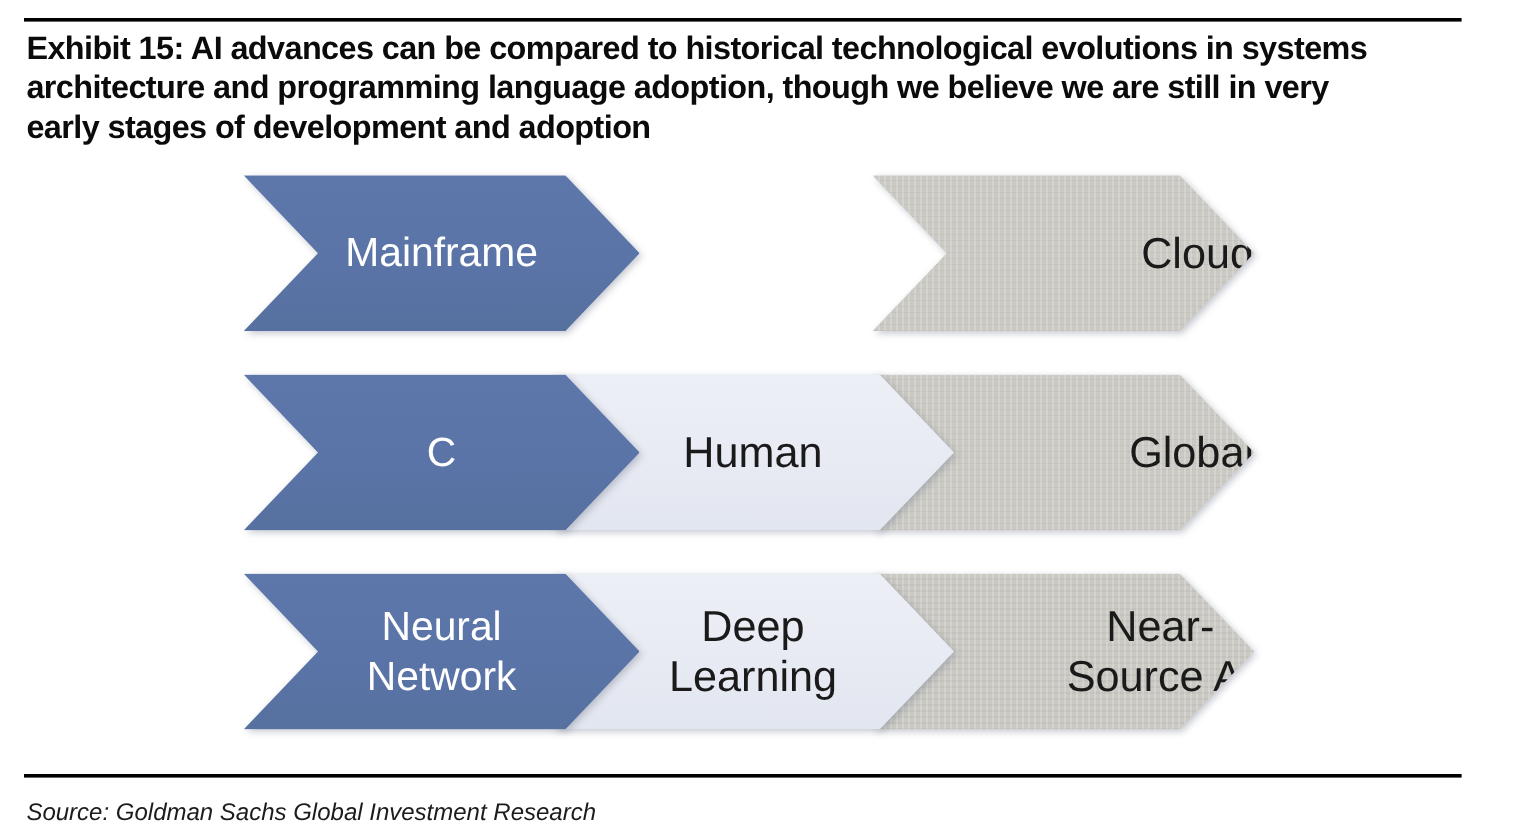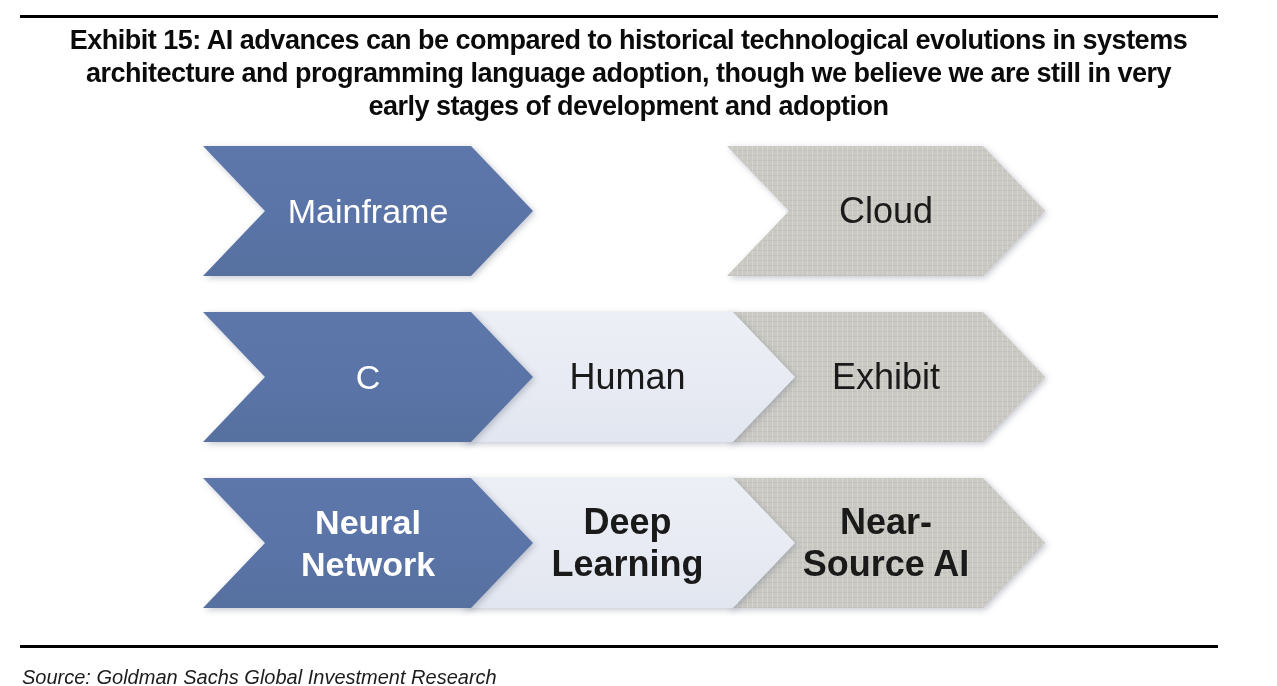--- a/index.html
+++ b/index.html
@@ -19,41 +19,40 @@
     left: 20px;
     width: 1198px;
     height: 3px;
     background: #000000;
   }
   .rule-top { top: 15px; }
   .rule-bottom { top: 645px; }
 
   .exhibit-title {
     position: absolute;
-    left: 6px;
+    left: 22px;
     top: 24px;
     width: 1245px;
     font-size: 27px;
     font-weight: bold;
     line-height: 33px;
     letter-spacing: -0.5px;
     color: #0b0b0b;
     white-space: pre-line;
-    text-align: center;
   }
 
   .row {
     position: absolute;
     left: 0;
     width: 1277px;
     height: 130px;
   }
   .row-1 { top: 146px; }
   .row-2 { top: 312px; }
-  .row-3 { top: 478px; font-weight: bold; }
+  .row-3 { top: 478px; }
 
   .chev {
     position: absolute;
     top: 0;
     height: 130px;
     filter: drop-shadow(2px 2px 3px rgba(125,130,148,0.45));
   }
   .chev-shape {
     width: 100%;
     height: 100%;
@@ -70,20 +69,21 @@
     background: linear-gradient(180deg, #5e77ab 0%, #5b74a8 55%, #56709f 100%);
   }
   .chev-2 .chev-shape {
     background: linear-gradient(180deg, #edeff6 0%, #e8ebf3 50%, #e2e6f0 100%);
   }
   .chev-3 .chev-shape {
     background-color: #cac9c3;
     background-image:
       repeating-linear-gradient(90deg, rgba(255,255,255,0.20) 0 1px, transparent 1px 5px),
       repeating-linear-gradient(0deg, rgba(138,136,128,0.12) 0 1px, transparent 1px 5px);
+    justify-content: flex-end;
   }
 
   .stage-label {
     font-size: 36px;
     line-height: 42px;
     text-align: center;
     white-space: pre-line;
     color: #1a1a1a;
   }
   .chev-1 .stage-label { color: #ffffff; font-size: 34px; }
@@ -127,21 +127,21 @@
         <div class="stage-label">C</div>
       </div>
     </div>
     <div class="chev chev-2">
       <div class="chev-shape">
         <div class="stage-label">Human</div>
       </div>
     </div>
     <div class="chev chev-3">
       <div class="chev-shape">
-        <div class="stage-label">Exhibit</div>
+        <div class="stage-label">Global</div>
       </div>
     </div>
   </div>
 
   <div class="row row-3">
     <div class="chev chev-1">
       <div class="chev-shape">
         <div class="stage-label">Neural
 Network</div>
       </div>

